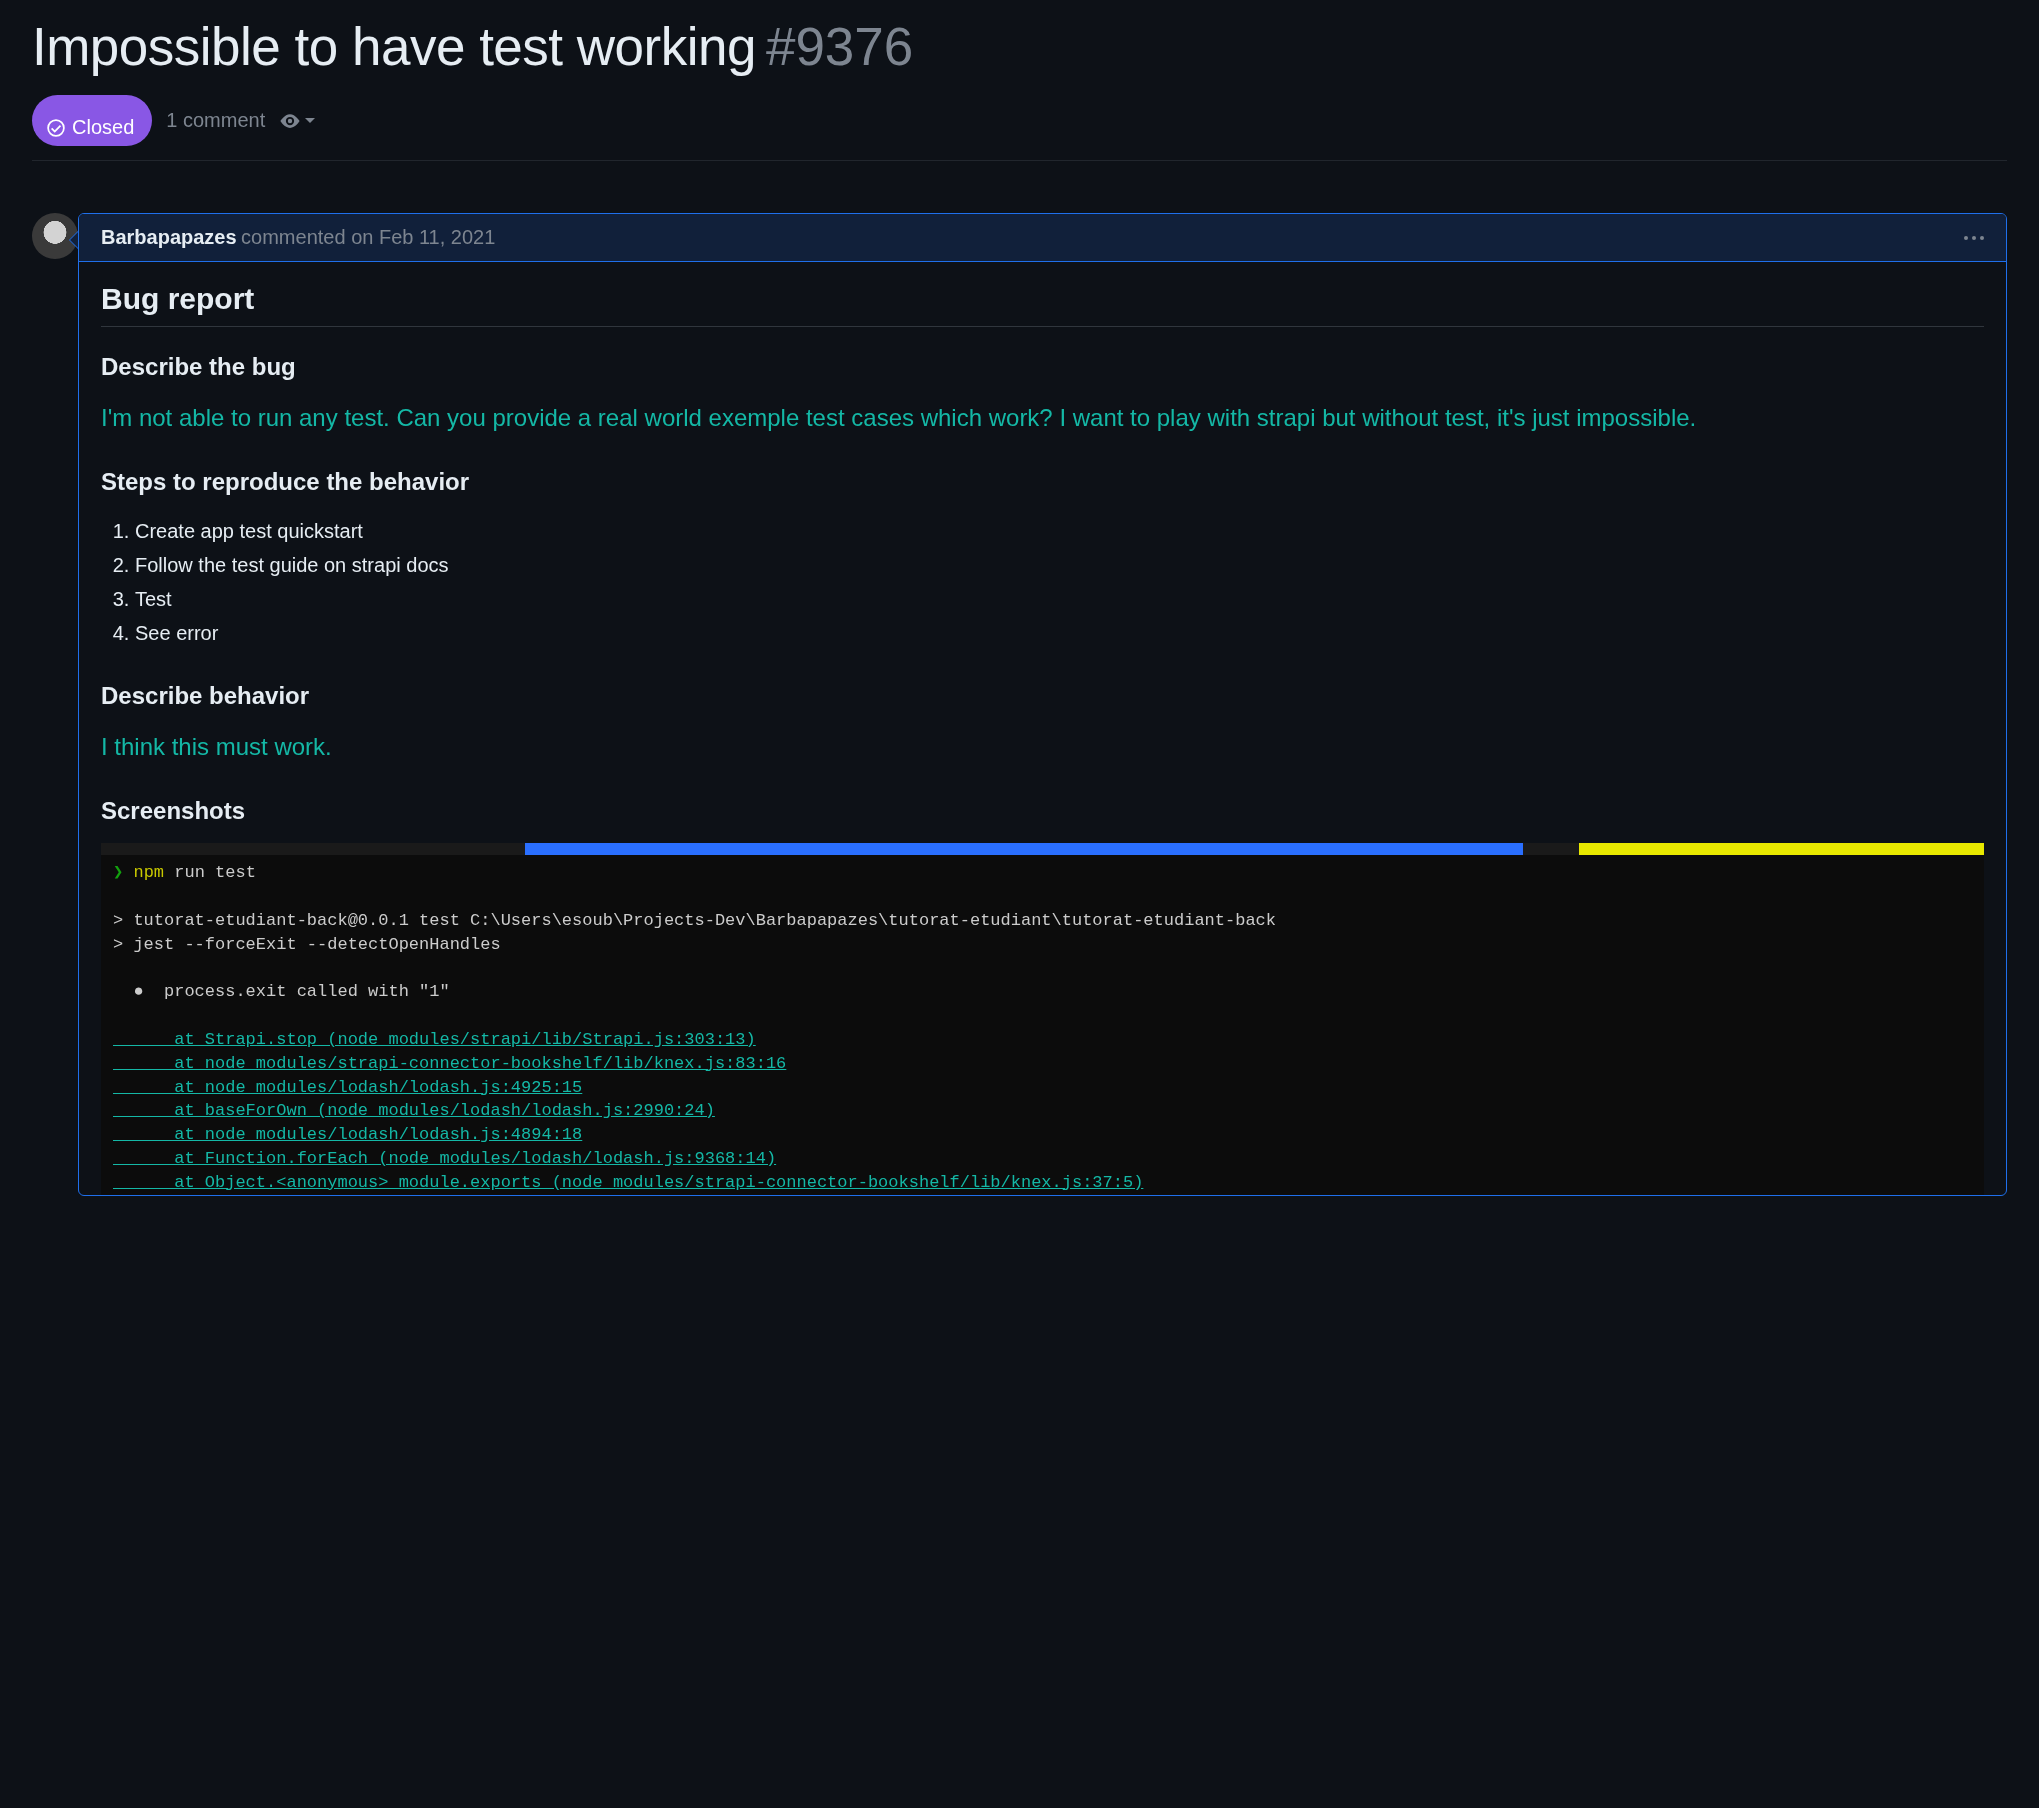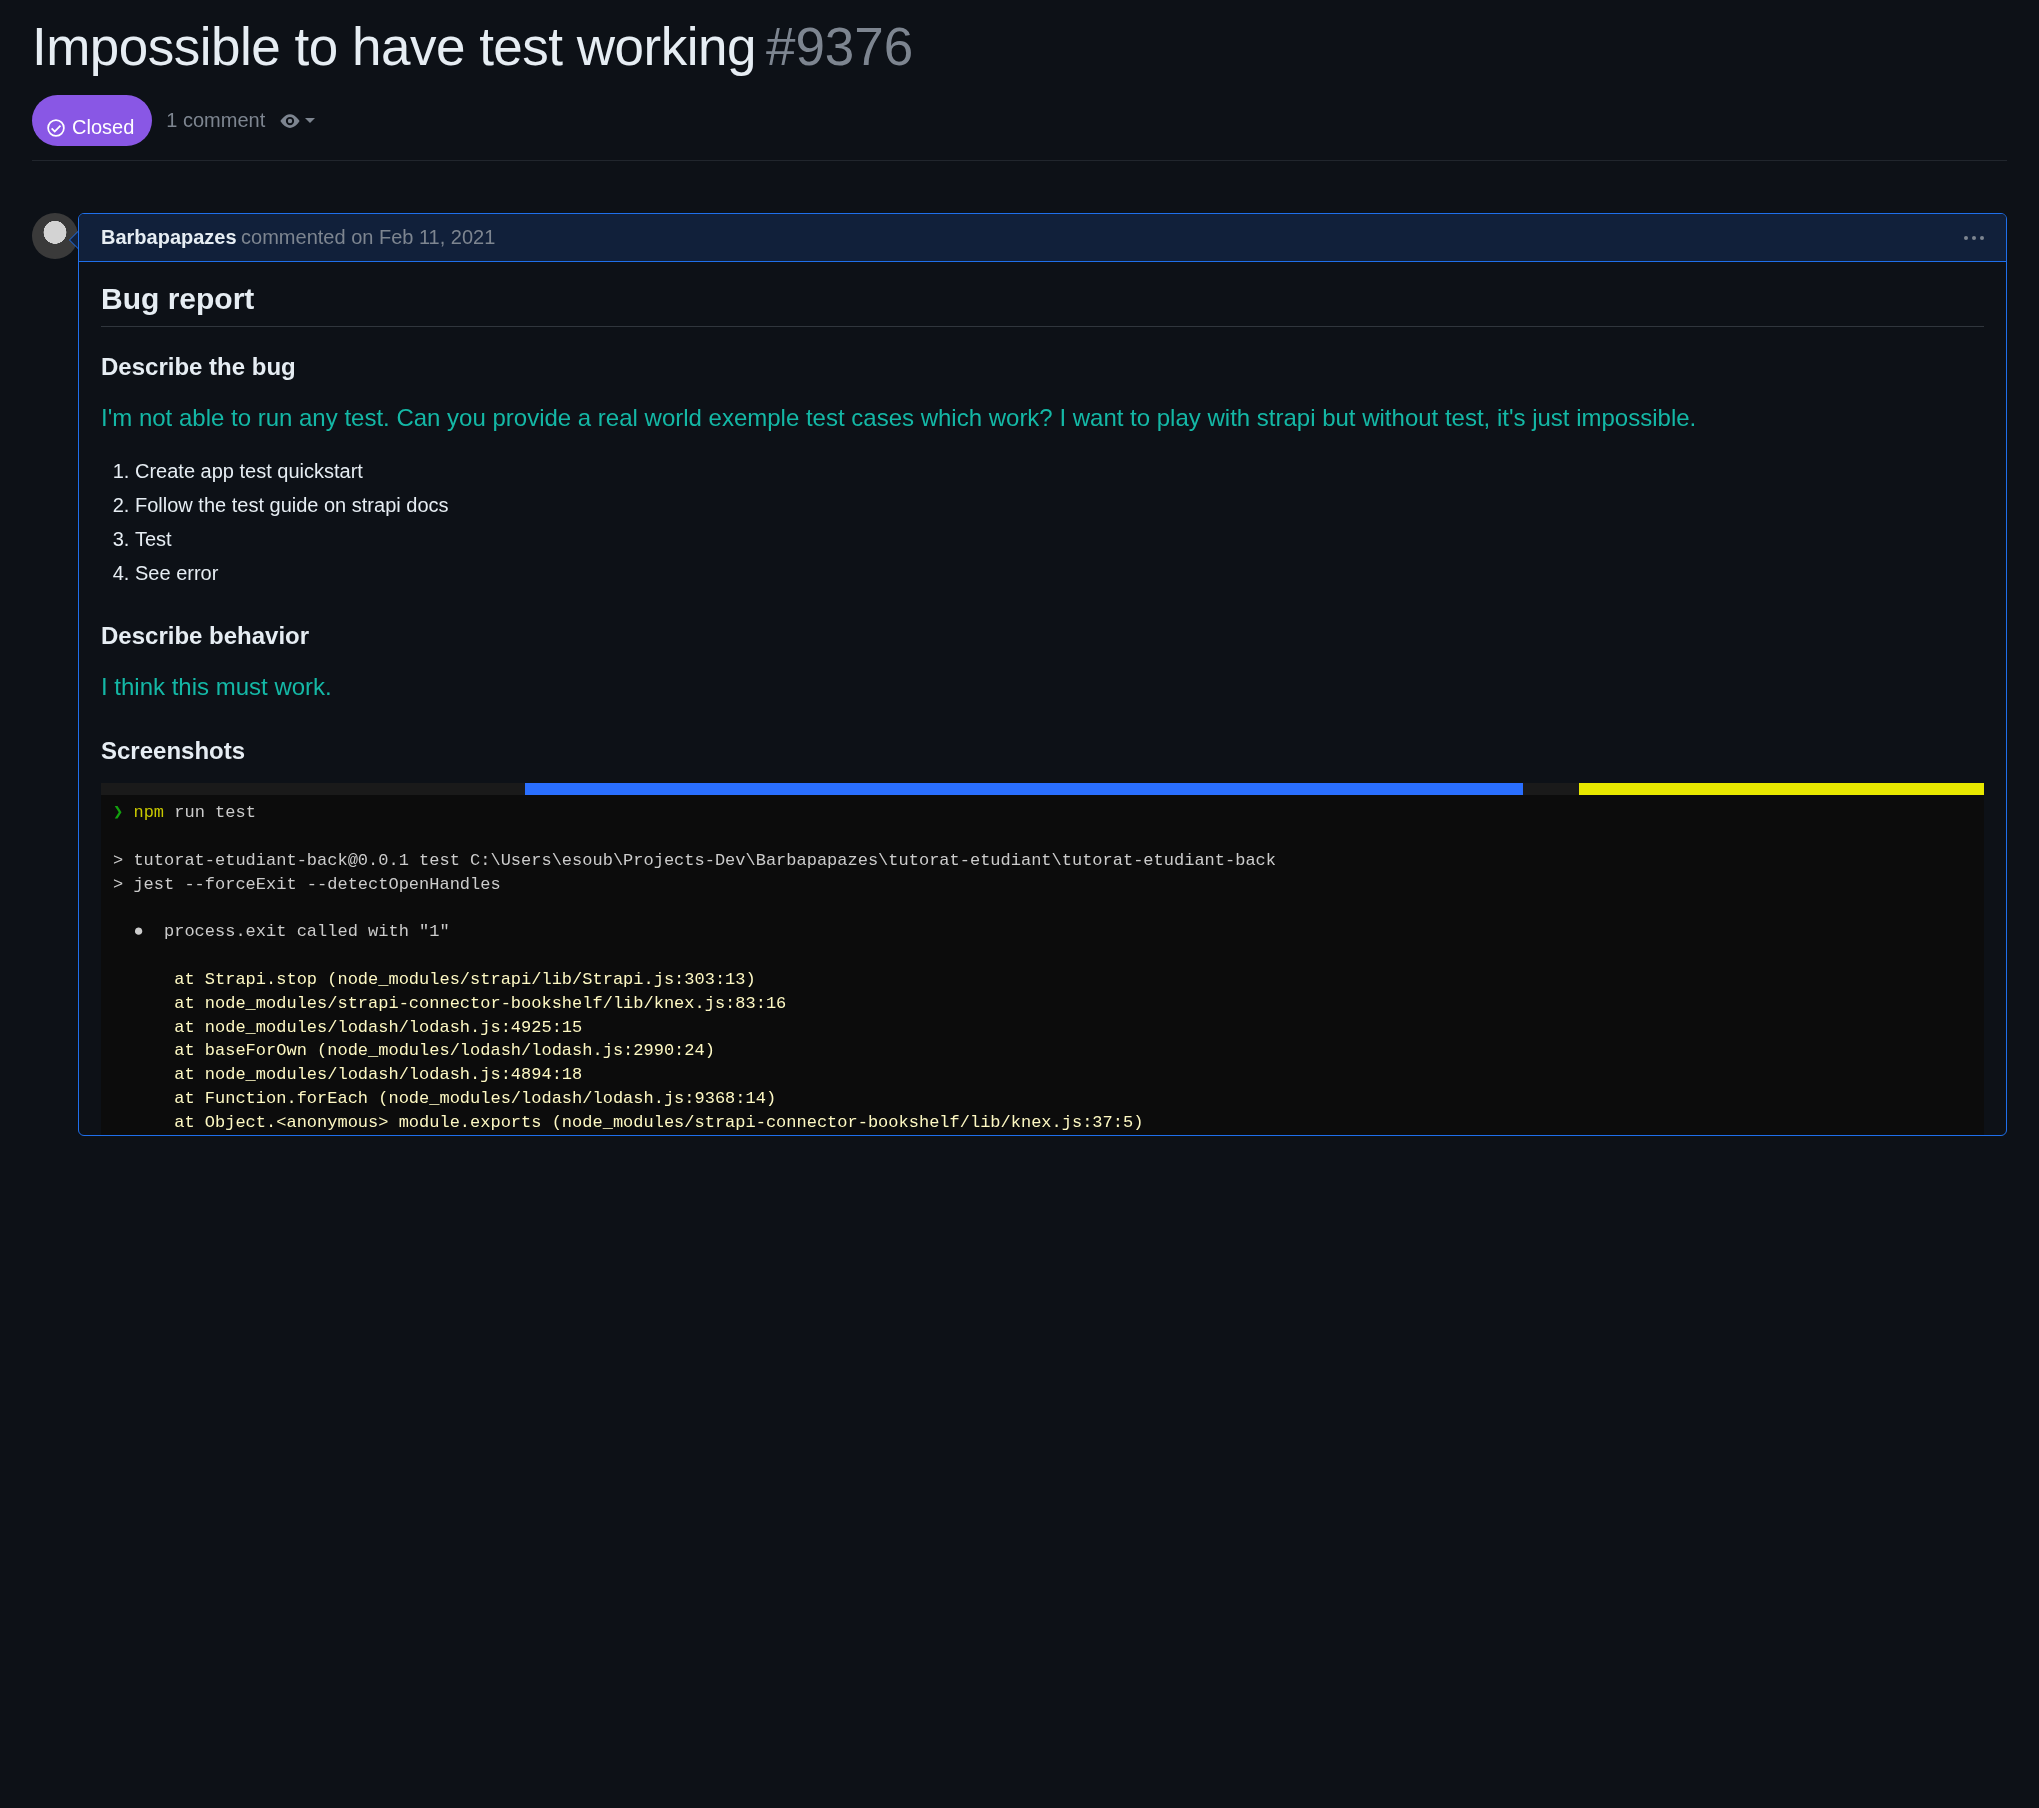--- a/index.html
+++ b/index.html
@@ -177,21 +177,21 @@
   .term-bar .seg3 { background: #1a1a1a; width: 3%; height:100%; }
   .term-bar .seg4 { background: #e8e800; width: 21.5%; height:100%; }
   .term-content {
     padding: 6px 12px 0 12px;
     color: #c8c8c8;
     white-space: pre;
   }
   .g { color: #13a10e; font-weight: bold; }
   .w { color: #cccccc; }
   .y { color: #c8c800; }
-  .gy { color: #fef9c3; }
+  .gy { color: #14b8a6; text-decoration: underline; }
 </style>
 </head>
 <body>
 
 <div class="header-section">
   <div class="title-line">
     <span class="title-text">Impossible to have test working</span>
     <span class="issue-number">#9376</span>
   </div>
   <div class="meta-row">
@@ -228,20 +228,21 @@
             <span></span>
             <span></span>
         </div>
       </div>
       <div class="comment-body">
         <h2>Bug report</h2>
 
         <h3>Describe the bug</h3>
         <p>I'm not able to run any test. Can you provide a real world exemple test cases which work? I want to play with strapi but without test, it's just impossible.</p>
 
+        <h3>Steps to reproduce the behavior</h3>
         <ol>
           <li>Create app test quickstart</li>
           <li>Follow the test guide on strapi docs</li>
           <li>Test</li>
           <li>See error</li>
         </ol>
 
         <h3>Describe behavior</h3>
         <p>I think this must work.</p>
 

